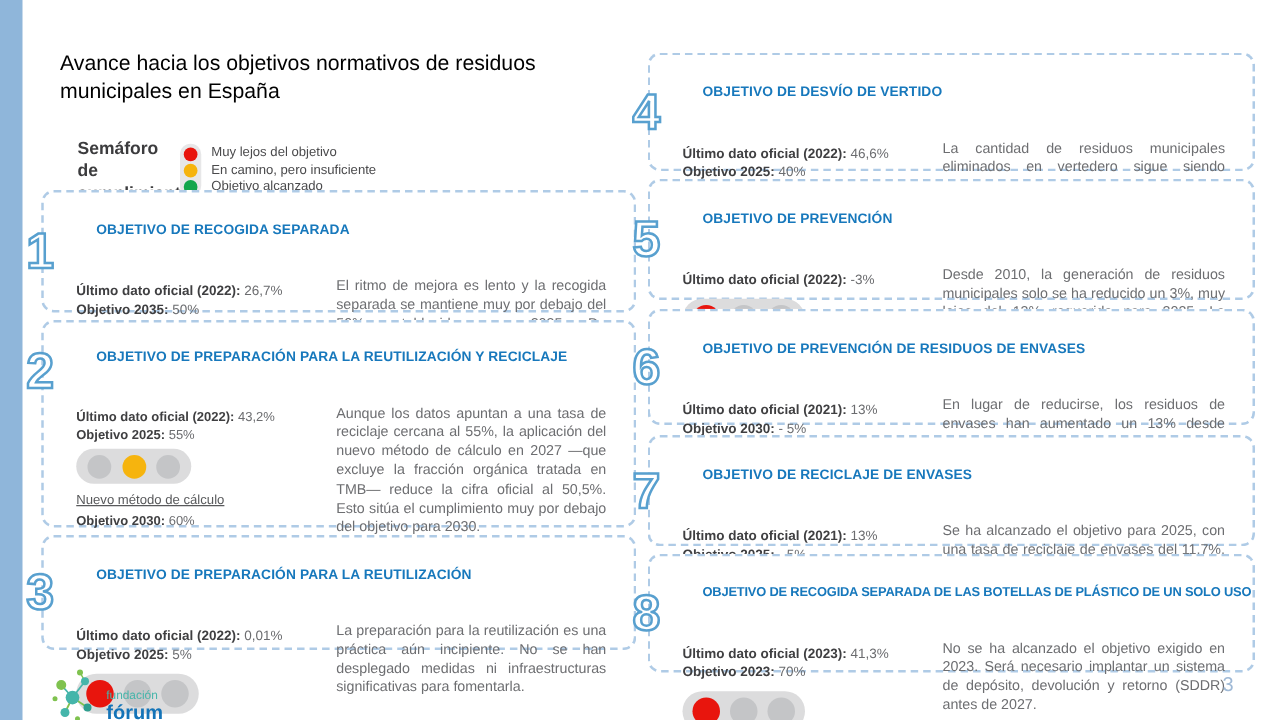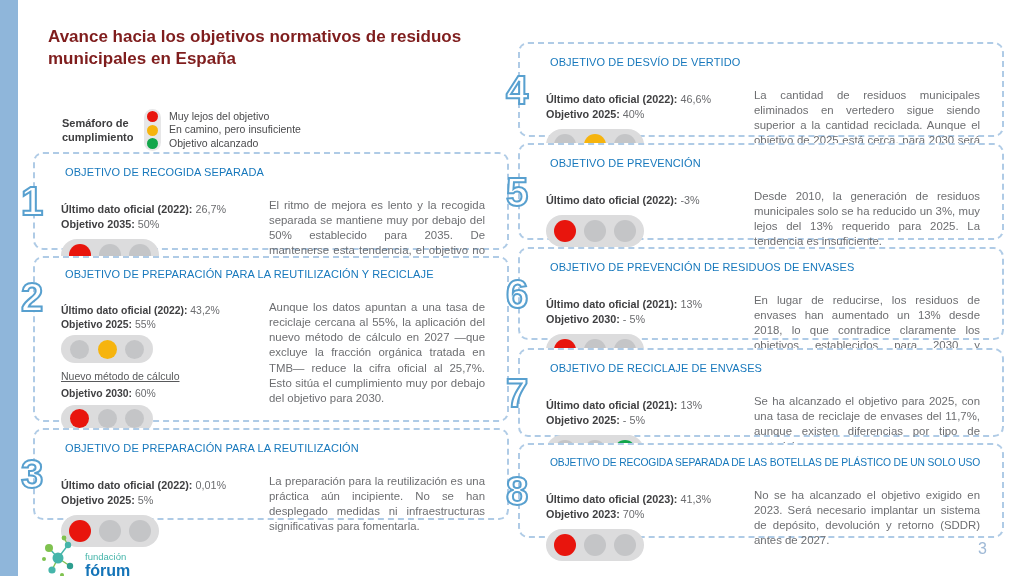--- a/index.html
+++ b/index.html
@@ -6,44 +6,44 @@
   body{
     width:1024px;height:576px;position:relative;overflow:hidden;
     background:#ffffff;font-family:"Liberation Sans",sans-serif;
     -webkit-font-smoothing:antialiased;
   }
   .side-stripe{position:absolute;left:0;top:0;width:18px;height:576px;background:#8fb6da;}
 
   
   .header{position:absolute;left:48px;top:24px;width:460px;}
   .page-title{margin:0;font-size:34px;font-weight:bold;color:#1474b8;letter-spacing:.2px;}
-  .page-subtitle{margin:2px 0 0 0;font-size:17px;line-height:1.28;color:#7f1d1d;font-weight:700;width:450px;}
+  .page-subtitle{margin:16px 0 0 0;font-size:17px;line-height:1.28;color:#000000;font-weight:400;width:450px;}
 
   
   .legend{position:absolute;left:62px;top:109px;display:flex;align-items:center;}
-  .legend-label{width:80px;font-size:11px;font-weight:bold;color:#3c3c3e;line-height:1.3;}
+  .legend-label{width:80px;font-size:14px;font-weight:bold;color:#3c3c3e;line-height:1.3;}
   .legend-pill{width:17px;height:42px;background:#e7e7e8;border-radius:9px;display:flex;flex-direction:column;align-items:center;justify-content:space-evenly;margin:0 8px 0 2px;}
   .legend-dot{width:11px;height:11px;border-radius:50%;}
   .legend-texts{font-size:10.5px;color:#4a4a4c;line-height:13.5px;}
 
   
   .card{
     position:absolute;box-sizing:border-box;
     border:2px dashed #afcbe6;border-radius:10px;
     background:#ffffff;overflow:visible;
   }
   .card-number{
     position:absolute;left:-14px;top:50%;transform:translateY(-50%);
     font-size:40px;font-weight:bold;color:#ffffff;
     -webkit-text-stroke:2px #58a0cf;line-height:1;
   }
   .card-number.upper{top:24%;}
   .card-title{
-    margin:4px;padding:8px 10px 0 26px;
-    font-size:11px;font-weight:normal;color:#1778bc;letter-spacing:.1px;
+    margin:16px;padding:8px 10px 0 26px;
+    font-size:11px;font-weight:bold;color:#1778bc;letter-spacing:.1px;
     white-space:nowrap;
   }
   .card-title.tight{font-size:10.3px;letter-spacing:-0.15px;}
   .card-row{display:flex;padding:4px 10px 4px 26px;}
   .card-left{width:196px;flex-shrink:0;margin-top:16px;}
   .stat{font-size:10.8px;line-height:15px;}
   .stat-label{font-weight:bold;color:#3f3f41;}
   .stat-value{color:#6b6c6f;}
   .pill{
     width:98px;height:32px;background:#dcdcdd;border-radius:16px;
@@ -131,21 +131,21 @@
           <span class="dot"></span>
       </div>
       <span class="method-note">Nuevo método de cálculo</span>
       <div class="stat"><span class="stat-label">Objetivo 2030:</span> <span class="stat-value">60%</span></div>
       <div class="pill light-red">
         <span class="dot"></span>
           <span class="dot"></span>
           <span class="dot"></span>
       </div>
     </div>
-    <p class="card-text">Aunque los datos apuntan a una tasa de reciclaje cercana al 55%, la aplicación del nuevo método de cálculo en 2027 —que excluye la fracción orgánica tratada en TMB— reduce la cifra oficial al 25,7%. Esto sitúa el cumplimiento muy por debajo del objetivo para 2030.</p>
+    <p class="card-text">Aunque los datos apuntan a una tasa de reciclaje cercana al 55%, la aplicación del nuevo método de cálculo en 2027 —que excluye la fracción orgánica tratada en TMB— reduce la cifra oficial al 50,5%. Esto sitúa el cumplimiento muy por debajo del objetivo para 2030.</p>
   </div>
 </section>
 
 <section class="card" style="left:33px;top:428px;width:476px;height:92px">
   <div class="card-number">3</div>
   <h2 class="card-title">OBJETIVO DE PREPARACIÓN PARA LA REUTILIZACIÓN</h2>
   <div class="card-row">
     <div class="card-left">
       <div class="stat"><span class="stat-label">Último dato oficial (2022):</span> <span class="stat-value">0,01%</span></div>
       <div class="stat"><span class="stat-label">Objetivo 2025:</span> <span class="stat-value">5%</span></div>

